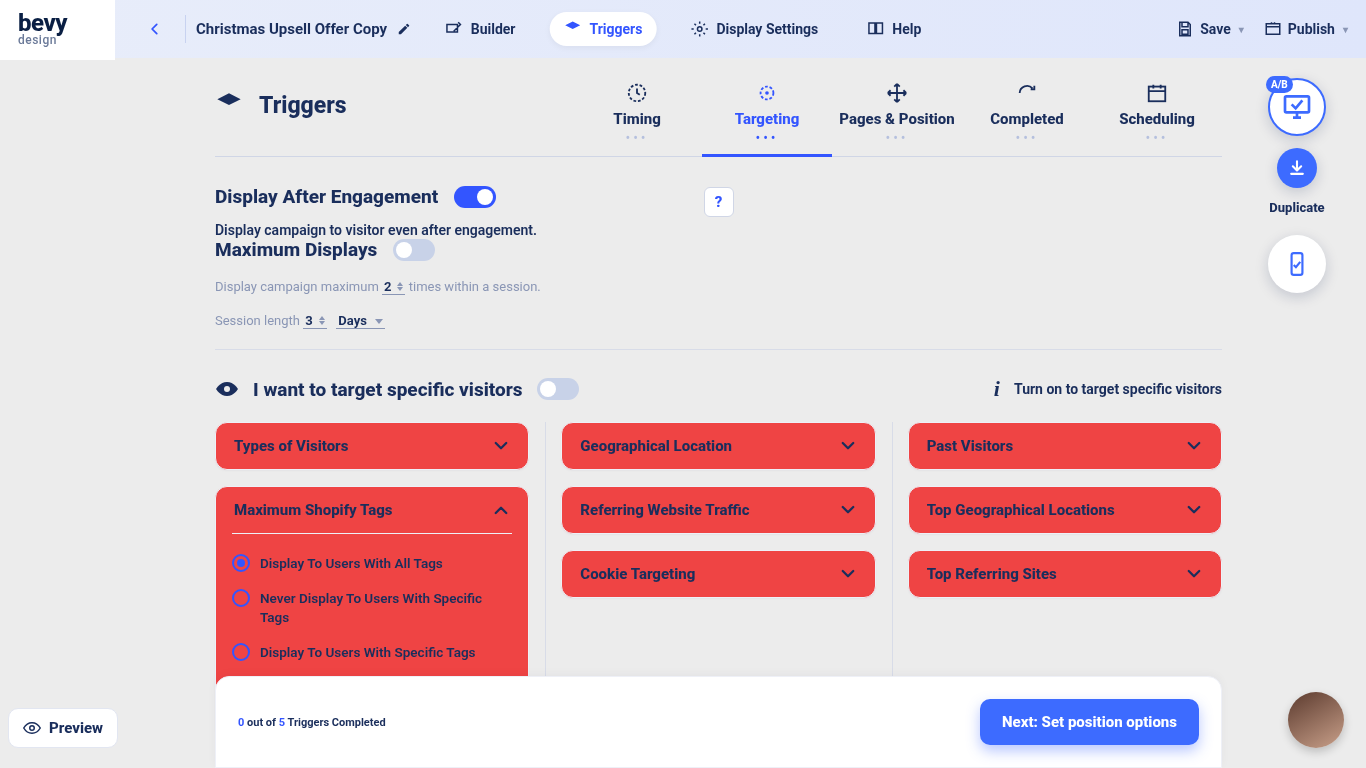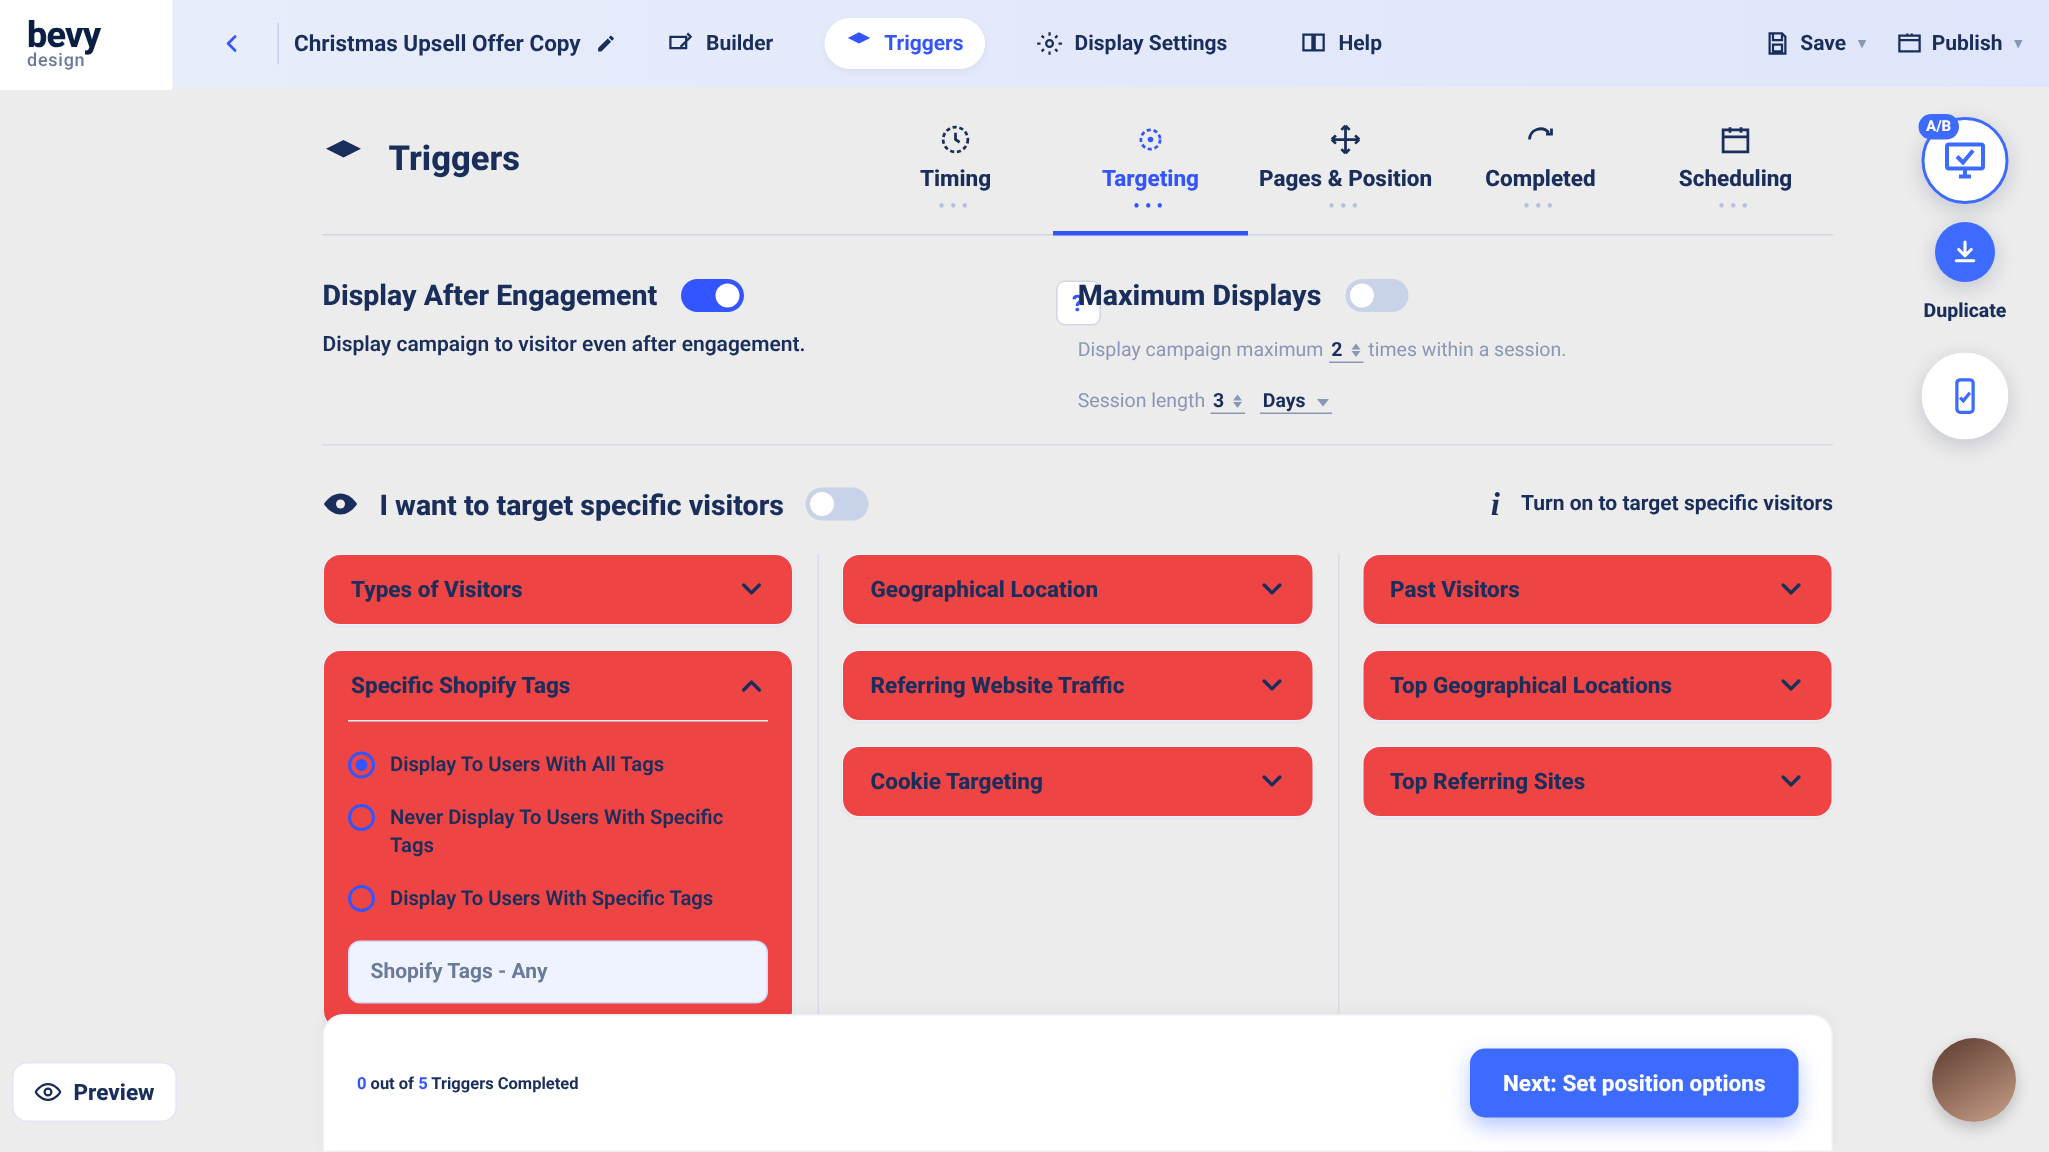--- a/index.html
+++ b/index.html
@@ -27,21 +27,21 @@
 .header-title .layers{font-size:24px;}
 .tabs{display:flex;margin-left:auto;}
 .tab{width:130px;text-align:center;padding:6px 0 10px;cursor:pointer;position:relative;}
 .tab-ico{height:24px;display:flex;justify-content:center;color:#1a2e5c;}
 .tab-label{font-size:15px;font-weight:800;color:#1a2e5c;margin-top:4px;}
 .tab-dots{font-size:14px;color:#b5c0de;letter-spacing:3px;margin-top:2px;}
 .tab.active .tab-ico,.tab.active .tab-label{color:#3355ff;}
 .tab.active .tab-dots{color:#3355ff;}
 .tab.active::after{content:"";position:absolute;left:0;right:0;bottom:-1px;height:3px;background:#3355ff;}
 
-.section{display:flex;padding:28px 0 20px;border-bottom:1px solid #d8dce8;position:relative;}
+.section{display:flex;padding:28px 0 20px;border-bottom:1px solid #d8dce8;position:relative;flex-direction:column;}
 .section-col{flex:1;position:relative;}
 .sec-head{display:flex;align-items:center;gap:16px;}
 .sec-title{font-size:19px;font-weight:800;color:#1a2e5c;}
 .sec-desc{font-size:14px;font-weight:600;color:#1a2e5c;margin-top:14px;}
 .toggle{width:42px;height:22px;border-radius:11px;position:relative;cursor:pointer;flex-shrink:0;}
 .toggle.on{background:#3355ff;}
 .toggle.off{background:#c8d2e8;}
 .toggle .knob{width:16px;height:16px;background:#fff;border-radius:50%;position:absolute;top:3px;}
 .toggle.on .knob{right:3px;}
 .toggle.off .knob{left:3px;}
@@ -74,21 +74,21 @@
 .radio{width:18px;height:18px;border:2px solid #3355ff;border-radius:50%;flex-shrink:0;position:relative;}
 .radio.sel::after{content:"";position:absolute;inset:3px;background:#3355ff;border-radius:50%;}
 .radio-lbl{font-size:13.5px;font-weight:600;color:#1a2e5c;line-height:1.4;}
 .tag-chip{margin-top:10px;padding:12px 14px;border:1px solid #d0dcff;background:#eef3ff;border-radius:8px;font-size:14px;font-weight:700;color:#6b7a99;}
 
 .footer-bar{position:absolute;left:100px;right:144px;bottom:0;height:92px;background:#fff;border:1px solid #eef0f7;border-radius:14px 14px 0 0;display:flex;align-items:center;padding:0 22px;box-shadow:0 -2px 10px rgba(13,30,80,0.04);}
 .footer-text{font-size:11px;font-weight:700;color:#1a2e5c;}
 .footer-text .bl{color:#3355ff;}
 .next-btn{margin-left:auto;background:#3d6bff;color:#fff;font-size:15px;font-weight:800;padding:14px 22px;border-radius:10px;cursor:pointer;box-shadow:0 6px 14px rgba(53,95,255,0.35);}
 
-.fab-col{position:absolute;right:27px;top:78px;display:flex;flex-direction:column;align-items:center;gap:12px;}
+.fab-col{position:absolute;right:40px;top:78px;display:flex;flex-direction:column;align-items:center;gap:12px;}
 .fab{width:58px;height:58px;border-radius:50%;background:#fff;box-shadow:0 4px 14px rgba(13,30,80,0.18);display:flex;align-items:center;justify-content:center;cursor:pointer;position:relative;border:2px solid transparent;}
 .fab.primary{border-color:#3d6bff;}
 .fab-badge{position:absolute;top:-4px;left:-4px;background:#3d6bff;color:#fff;font-size:10px;font-weight:800;padding:3px 5px;border-radius:10px;}
 .fab.solid{background:#3d6bff;}
 .fab-label{font-size:13px;font-weight:800;color:#1a2e5c;margin-bottom:8px;}
 
 .avatar{position:absolute;right:22px;bottom:20px;width:56px;height:56px;border-radius:50%;background:linear-gradient(150deg,#5b3a2e,#c9a08a);box-shadow:0 4px 10px rgba(0,0,0,0.2);}
 .preview-pill{position:absolute;left:8px;bottom:20px;background:#fff;border:1px solid #e2e6f1;border-radius:10px;padding:10px 14px;font-size:15px;font-weight:800;color:#1a2e5c;display:flex;align-items:center;gap:8px;cursor:pointer;}
 
 svg{display:block;}
@@ -289,21 +289,21 @@
           <span class="acc-title">Types of Visitors</span>
           <span class="acc-chev">
               <svg width="18" height="18" viewBox="0 0 24 24">
                 <path d="M5 8l7 7 7-7" fill="none" stroke="#1a2e5c" stroke-width="3" stroke-linecap="round" stroke-linejoin="round"></path>
               </svg>
             </span>
         </div>
       </div>
       <div class="acc open">
         <div class="acc-head">
-          <span class="acc-title">Specific Shopify Tags</span>
+          <span class="acc-title">Maximum Shopify Tags</span>
           <span class="acc-chev">
               <svg width="18" height="18" viewBox="0 0 24 24">
                 <path d="M5 16l7-7 7 7" fill="none" stroke="#1a2e5c" stroke-width="3" stroke-linecap="round" stroke-linejoin="round"></path>
               </svg>
             </span>
         </div>
         <div class="acc-body">
           <div class="radio-row">
             <div class="radio sel"></div>
             <div class="radio-lbl">Display To Users With All Tags</div>

